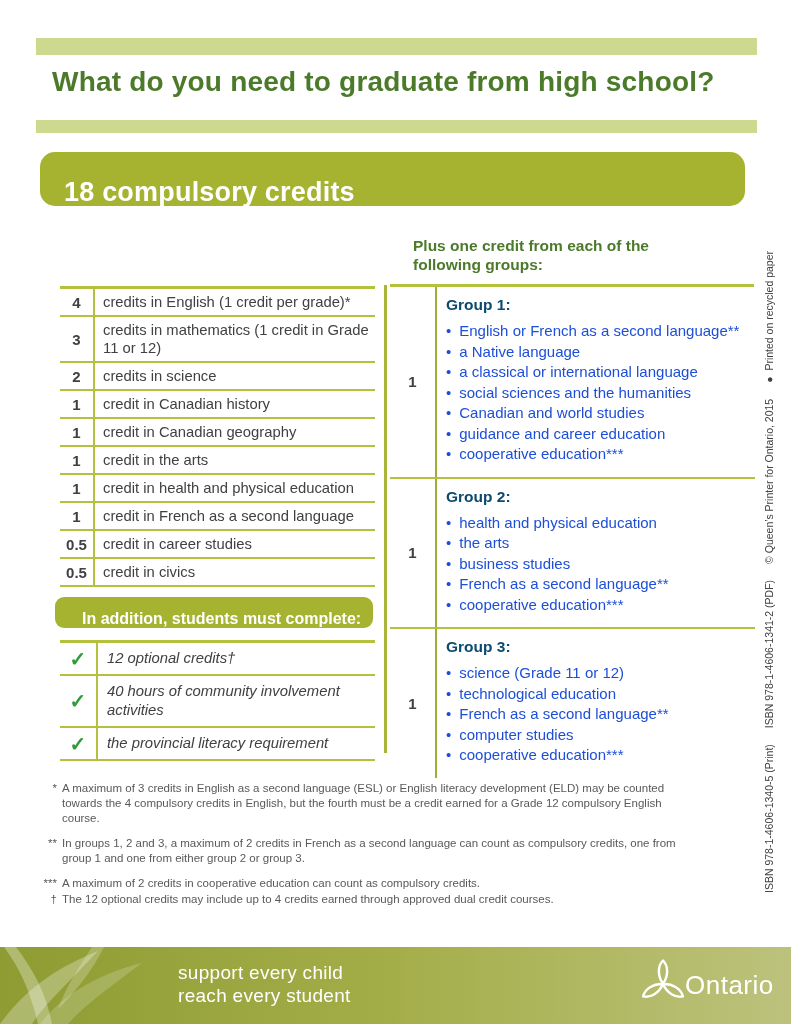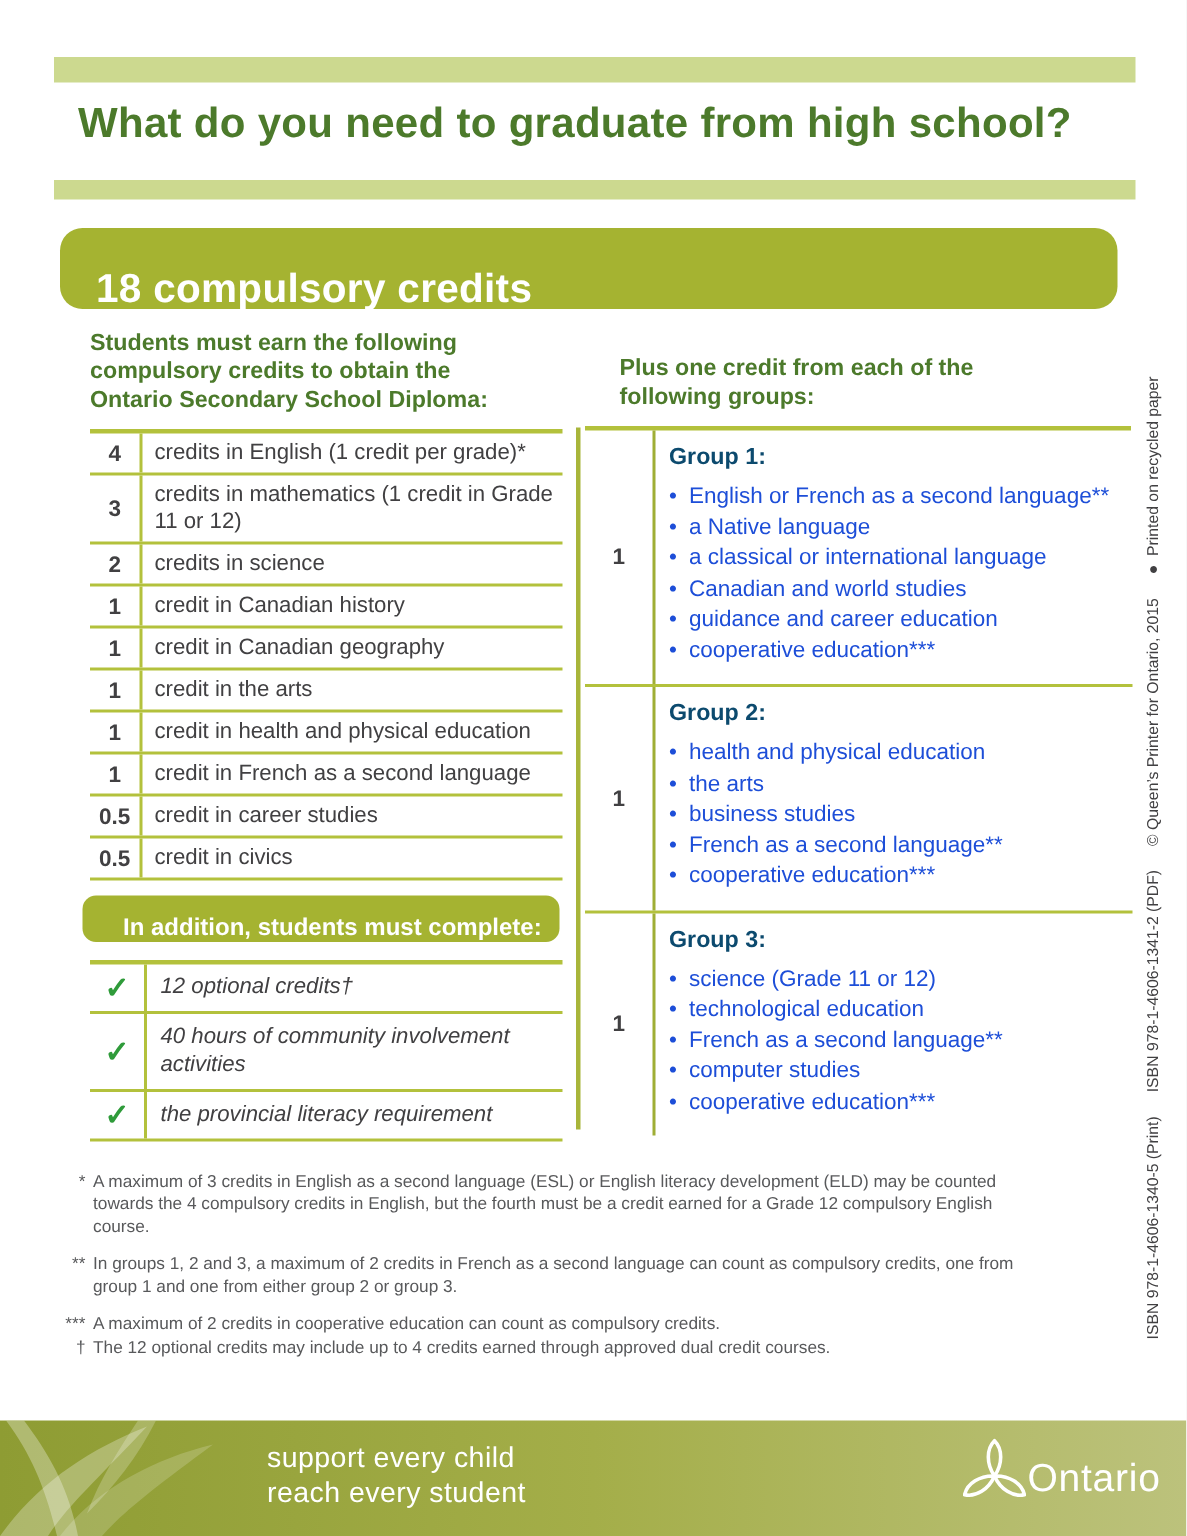--- a/index.html
+++ b/index.html
@@ -71,21 +71,20 @@
 <div class="page">
 
   <div class="bar bar-top"></div>
   <h1 class="page-title">What do you need to graduate from high school?</h1>
   <div class="bar bar-bottom"></div>
 
   <div class="banner">
     <span class="banner-label">18 compulsory credits</span>
   </div>
 
-  <p class="left-intro">Students must earn the following compulsory credits to obtain the Ontario Secondary School Diploma:</p>
 
   <div class="credits-table">
     <div class="credit-row">
       <div class="credit-qty">4</div>
       <div class="credit-text">credits in English (1 credit per grade)*</div>
     </div>
     <div class="credit-row">
       <div class="credit-qty">3</div>
       <div class="credit-text">credits in mathematics (1 credit in Grade 11 or 12)</div>
     </div>
@@ -148,20 +147,21 @@
   <div class="right-rule"></div>
 
   <div class="groups">
     <div class="group">
       <div class="group-qty">1</div>
       <div class="group-content">
         <div class="group-title">Group 1:</div>
         <div class="group-item">English or French as a second language**</div>
         <div class="group-item">a Native language</div>
         <div class="group-item">a classical or international language</div>
+        <div class="group-item">social sciences and the humanities</div>
         <div class="group-item">Canadian and world studies</div>
         <div class="group-item">guidance and career education</div>
         <div class="group-item">cooperative education***</div>
       </div>
     </div>
     <div class="group">
       <div class="group-qty">1</div>
       <div class="group-content">
         <div class="group-title">Group 2:</div>
         <div class="group-item">health and physical education</div>

